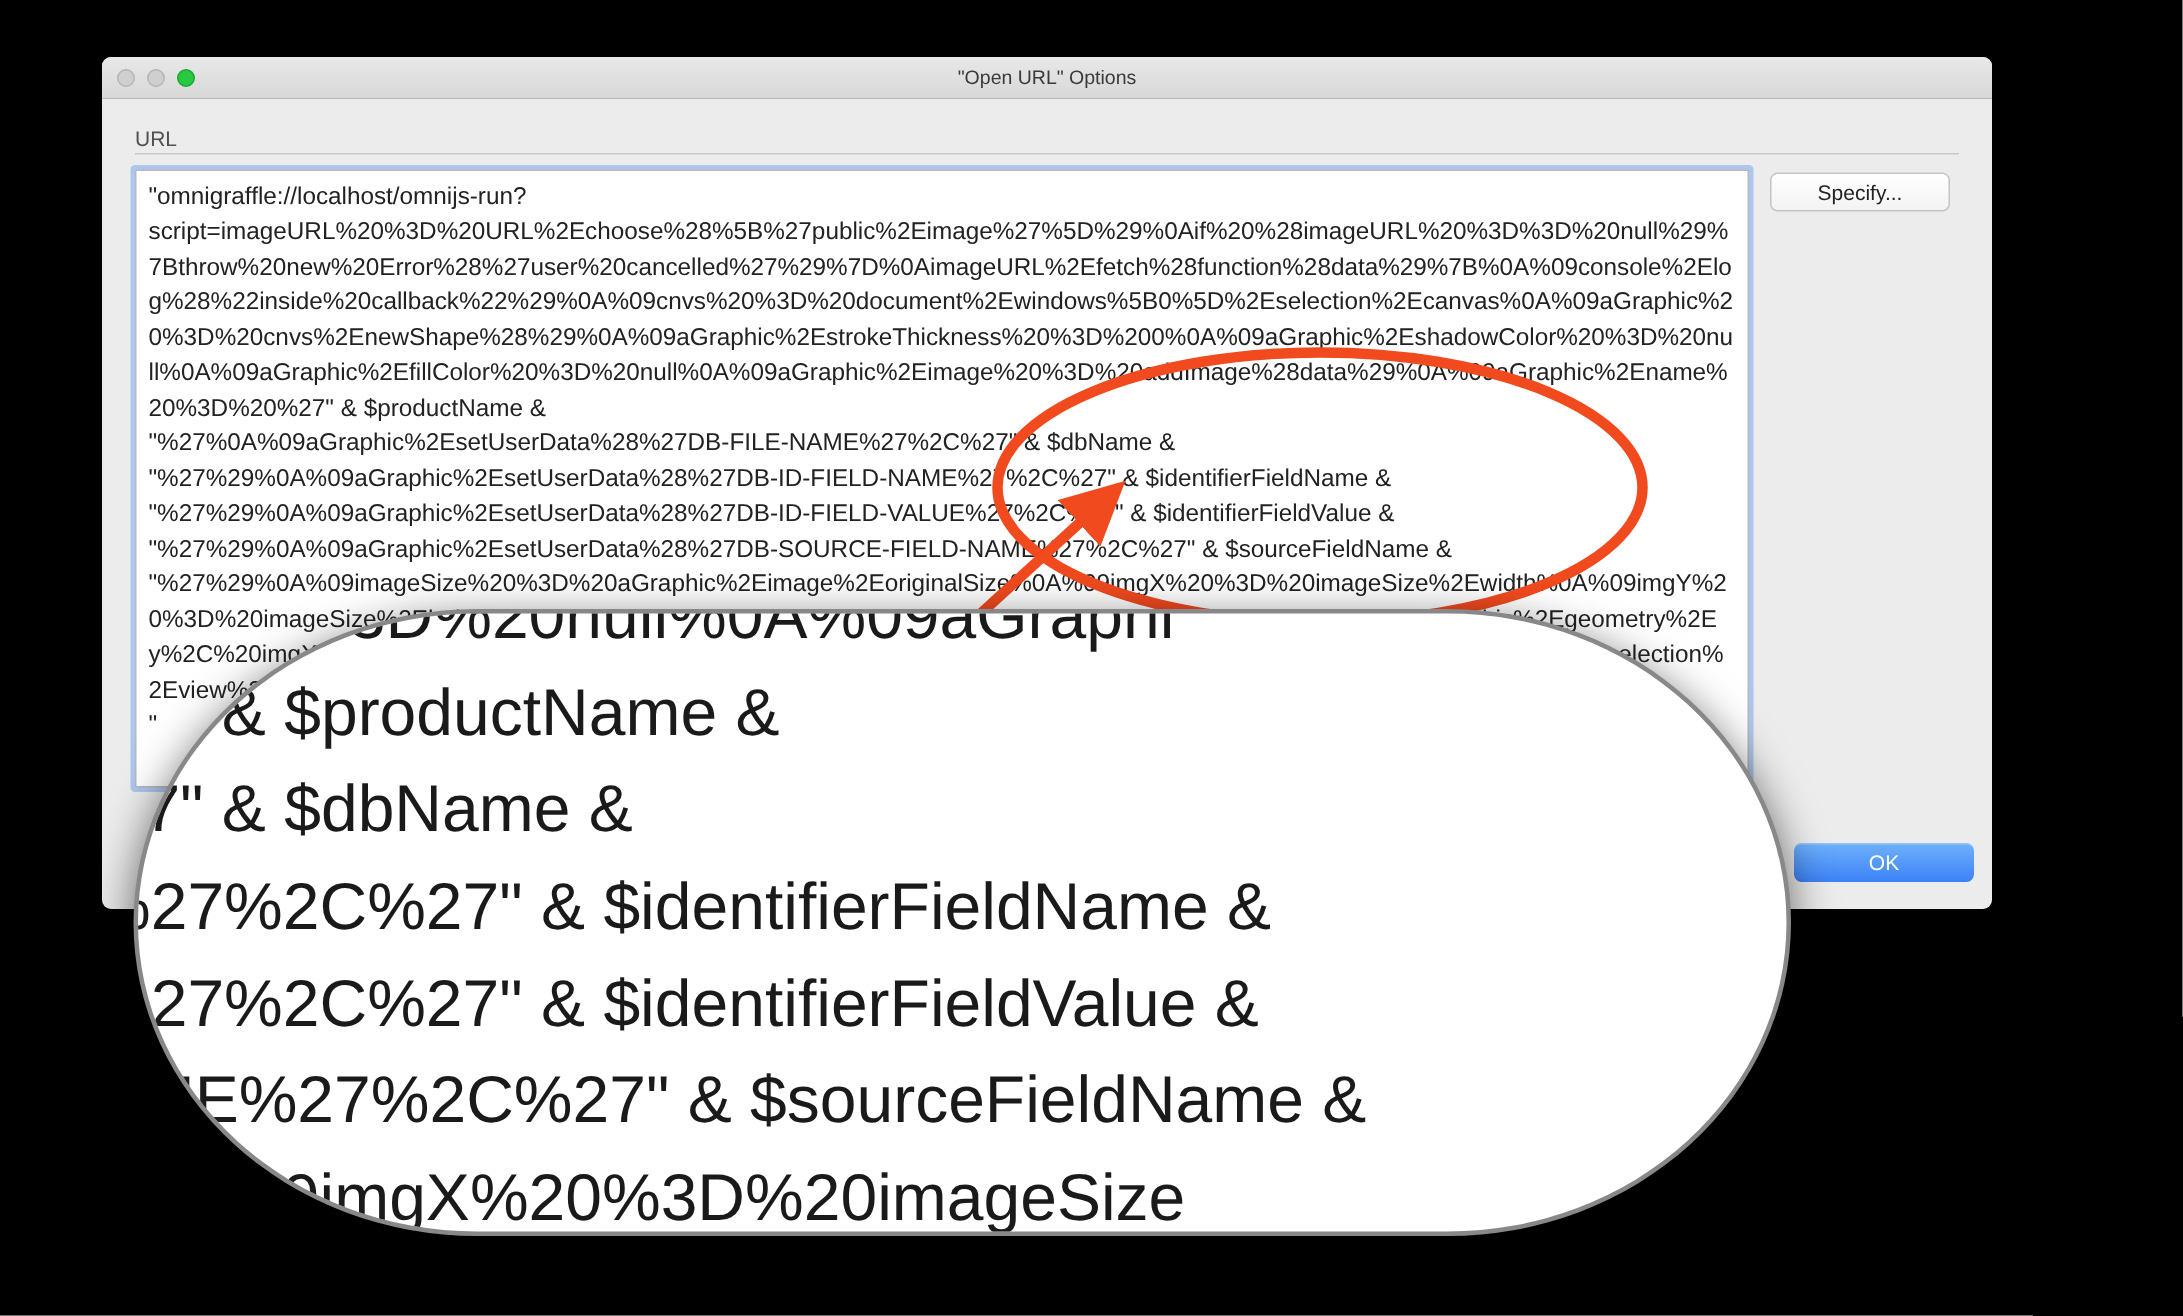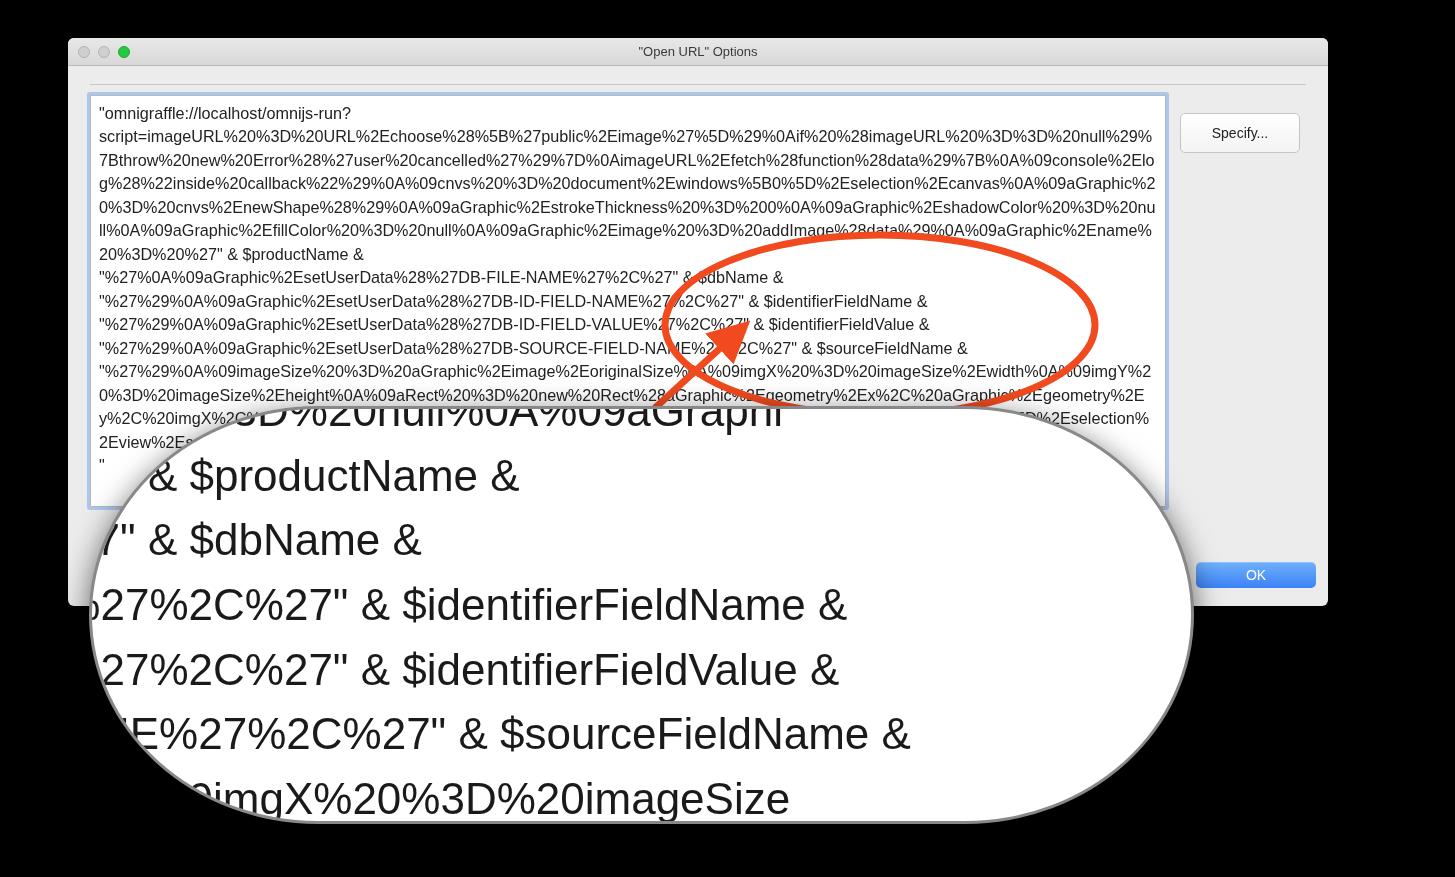--- a/index.html
+++ b/index.html
@@ -101,22 +101,22 @@
       color: #222;
       background: #fff;
       resize: none;
       overflow: hidden;
       word-break: break-all;
       white-space: pre-wrap;
     }
     
     .specify-button {
       width: 120px;
-      height: 40px;
-      margin-top: 18px;
+      height: 26px;
+      margin-top: 2px;
       border: 1px solid #c5c5c5;
       border-radius: 5px;
       background: linear-gradient(to bottom, #ffffff, #f3f3f3);
       font-size: 14px;
       color: #222;
       cursor: pointer;
     }
     
     .ok-button {
       position: absolute;
@@ -188,20 +188,21 @@
   <div class="titlebar">
     <div class="traffic-lights">
       <div class="traffic-light tl-close"></div>
       <div class="traffic-light tl-min"></div>
       <div class="traffic-light tl-max"></div>
     </div>
     <div class="window-title">"Open URL" Options</div>
   </div>
 
   <div class="window-body">
+    <div class="url-label">URL</div>
     <hr class="divider">
 
     <div class="url-row">
       <textarea class="url-textarea" readonly="" style="">"omnigraffle://localhost/omnijs-run?
 script=imageURL%20%3D%20URL%2Echoose%28%5B%27public%2Eimage%27%5D%29%0Aif%20%28imageURL%20%3D%3D%20null%29%7Bthrow%20new%20Error%28%27user%20cancelled%27%29%7D%0AimageURL%2Efetch%28function%28data%29%7B%0A%09console%2Elog%28%22inside%20callback%22%29%0A%09cnvs%20%3D%20document%2Ewindows%5B0%5D%2Eselection%2Ecanvas%0A%09aGraphic%20%3D%20cnvs%2EnewShape%28%29%0A%09aGraphic%2EstrokeThickness%20%3D%200%0A%09aGraphic%2EshadowColor%20%3D%20null%0A%09aGraphic%2EfillColor%20%3D%20null%0A%09aGraphic%2Eimage%20%3D%20addImage%28data%29%0A%09aGraphic%2Ename%20%3D%20%27" &amp; $productName &amp; 
 "%27%0A%09aGraphic%2EsetUserData%28%27DB-FILE-NAME%27%2C%27" &amp; $dbName &amp; 
 "%27%29%0A%09aGraphic%2EsetUserData%28%27DB-ID-FIELD-NAME%27%2C%27" &amp; $identifierFieldName &amp; 
 "%27%29%0A%09aGraphic%2EsetUserData%28%27DB-ID-FIELD-VALUE%27%2C%27" &amp; $identifierFieldValue &amp; 
 "%27%29%0A%09aGraphic%2EsetUserData%28%27DB-SOURCE-FIELD-NAME%27%2C%27" &amp; $sourceFieldName &amp; 
 "%27%29%0A%09imageSize%20%3D%20aGraphic%2Eimage%2EoriginalSize%0A%09imgX%20%3D%20imageSize%2Ewidth%0A%09imgY%20%3D%20imageSize%2Eheight%0A%09aRect%20%3D%20new%20Rect%28aGraphic%2Egeometry%2Ex%2C%20aGraphic%2Egeometry%2Ey%2C%20imgX%2C%20imgY%29%0A%09aGraphic%2Egeometry%20%3D%20aRect%0A%09document%2Ewindows%5B0%5D%2Eselection%2Eview%2Eselect%28%5BaGraphic%5D%29%0A%7D%29

